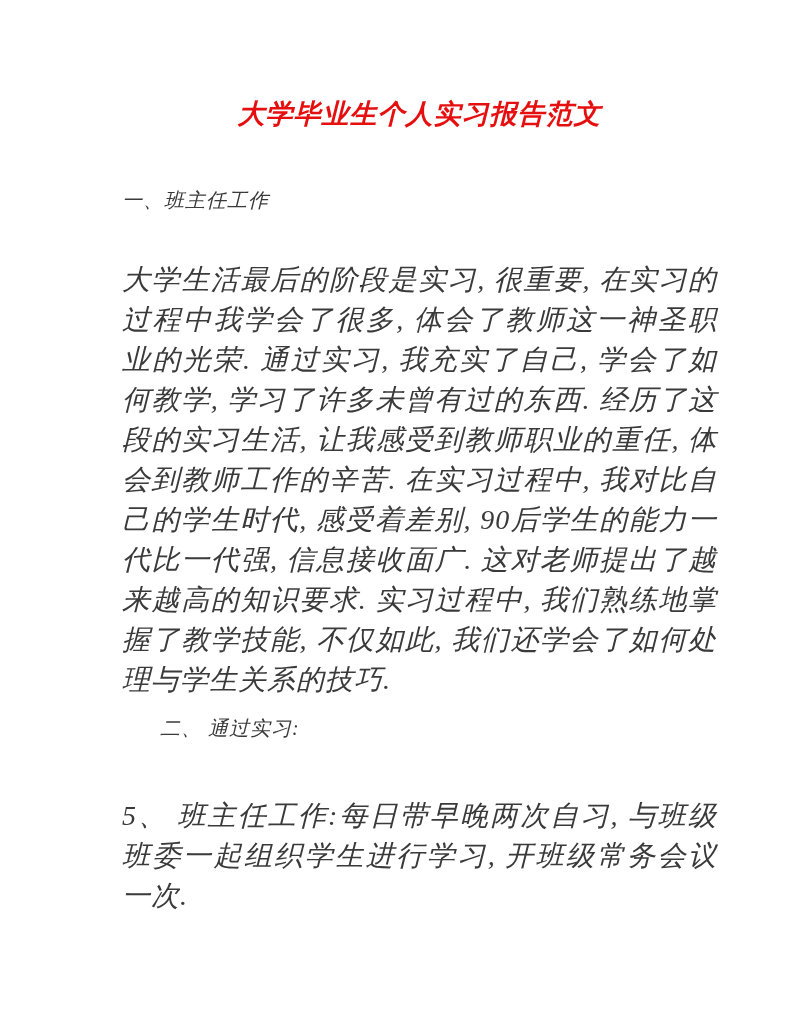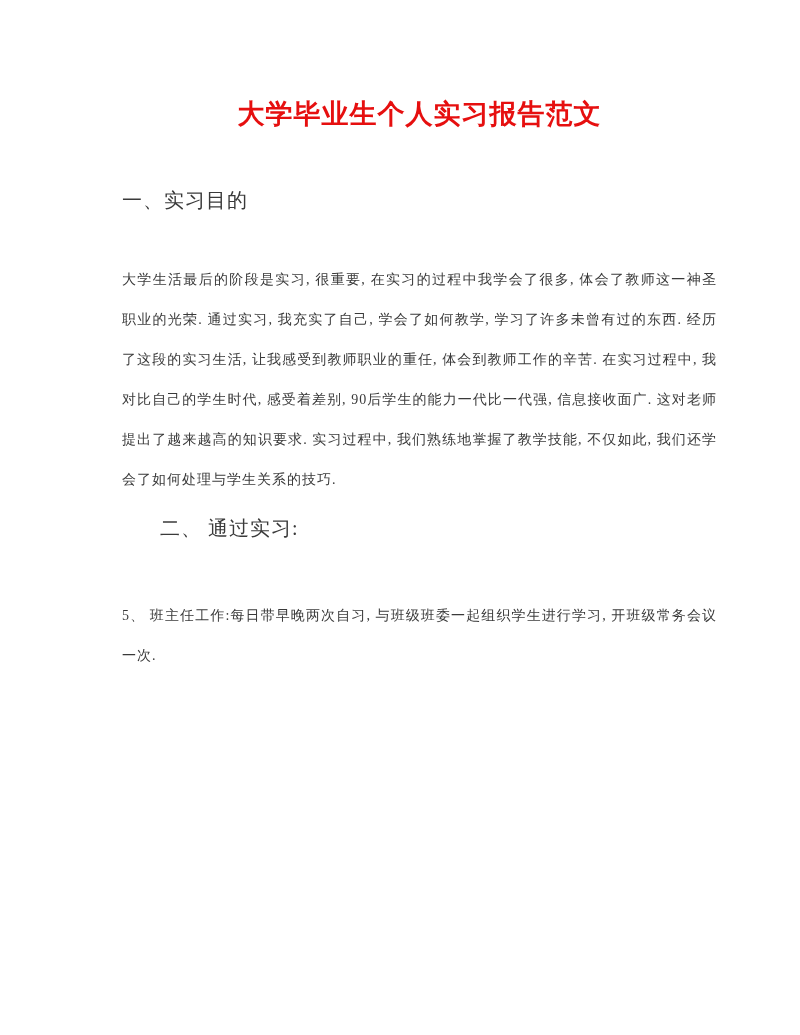--- a/index.html
+++ b/index.html
@@ -11,20 +11,21 @@
     position: relative;
     width: 800px;
     height: 1035px;
     background: #ffffff;
     overflow: hidden;
     font-family: "Liberation Serif", "DejaVu Serif", serif;
     color: #3a3a3a;
   }
   .content {
     padding: 0 83px 0 122px;
+    font-style: italic;
   }
   .doc-title {
     margin-top: 94px;
     font-size: 27px;
     font-weight: bold;
     line-height: 40px;
     text-align: center;
     color: #e60f0f;
     letter-spacing: 1px;
   }
@@ -33,37 +34,37 @@
     font-size: 20px;
     line-height: 40px;
     letter-spacing: 1px;
     text-align: left;
   }
   .doc-heading.indented {
     margin-top: 8px;
     padding-left: 38px;
   }
   .doc-paragraph {
-    font-size: 14px;
+    font-size: 28px;
     line-height: 40px;
     letter-spacing: 1px;
     text-align: justify;
   }
   .doc-paragraph.p1 { margin-top: 40px; }
   .doc-paragraph.p2 { margin-top: 48px; }
   .doc-paragraph.p3 { margin-top: 46px; }
 </style>
 </head>
 <body>
 
 <div class="page">
   <div class="content">
     <div class="doc-title">大学毕业生个人实习报告范文</div>
 
-    <div class="doc-heading">一、实习目的</div>
+    <div class="doc-heading">一、班主任工作</div>
 
     <div class="doc-paragraph p1">大学生活最后的阶段是实习, 很重要, 在实习的过程中我学会了很多, 体会了教师这一神圣职业的光荣. 通过实习, 我充实了自己, 学会了如何教学, 学习了许多未曾有过的东西. 经历了这段的实习生活, 让我感受到教师职业的重任, 体会到教师工作的辛苦. 在实习过程中, 我对比自己的学生时代, 感受着差别, 90后学生的能力一代比一代强, 信息接收面广. 这对老师提出了越来越高的知识要求. 实习过程中, 我们熟练地掌握了教学技能, 不仅如此, 我们还学会了如何处理与学生关系的技巧.</div>
 
     <div class="doc-heading indented">二、 通过实习:</div>
 
     <div class="doc-paragraph p2">5、 班主任工作:每日带早晚两次自习, 与班级班委一起组织学生进行学习, 开班级常务会议一次.</div>
 
   </div>
 </div>
 

